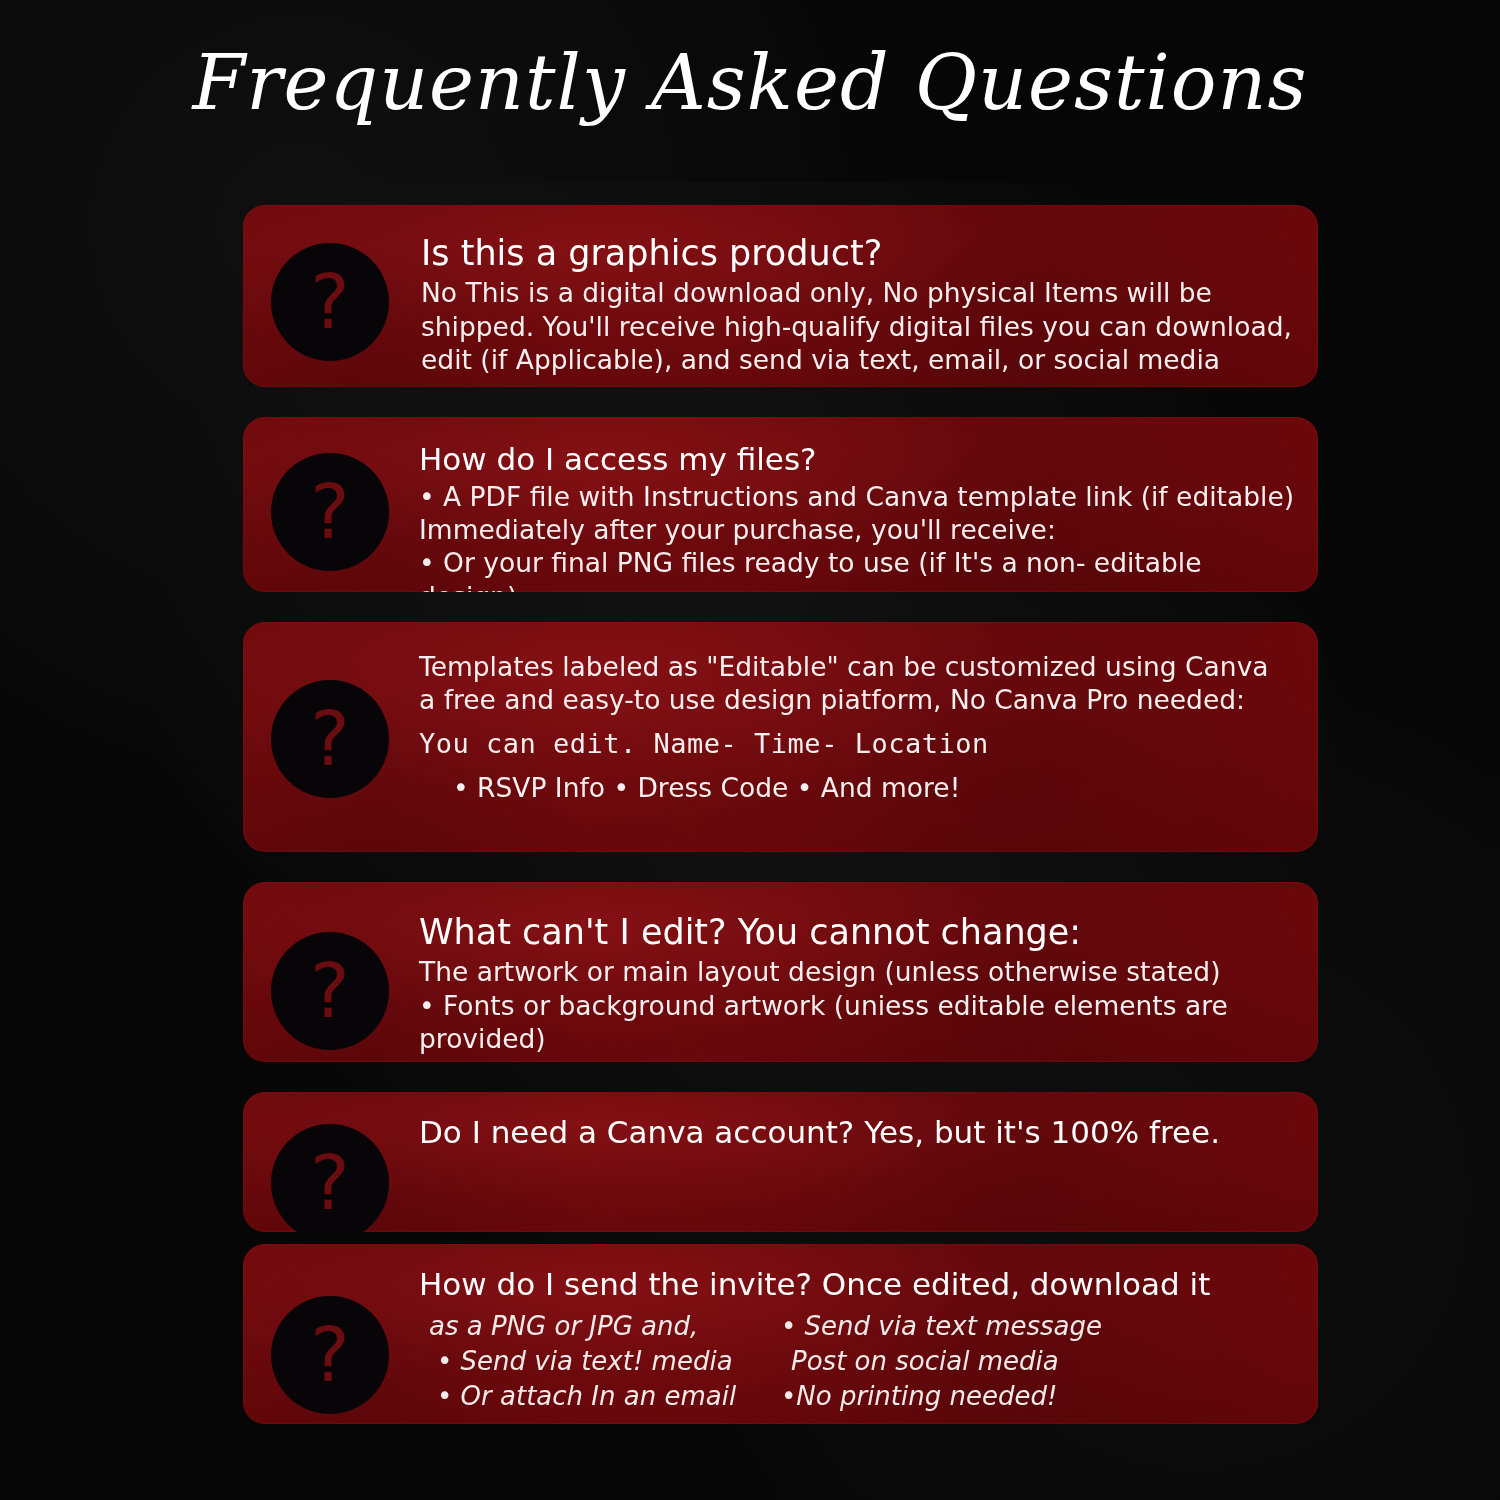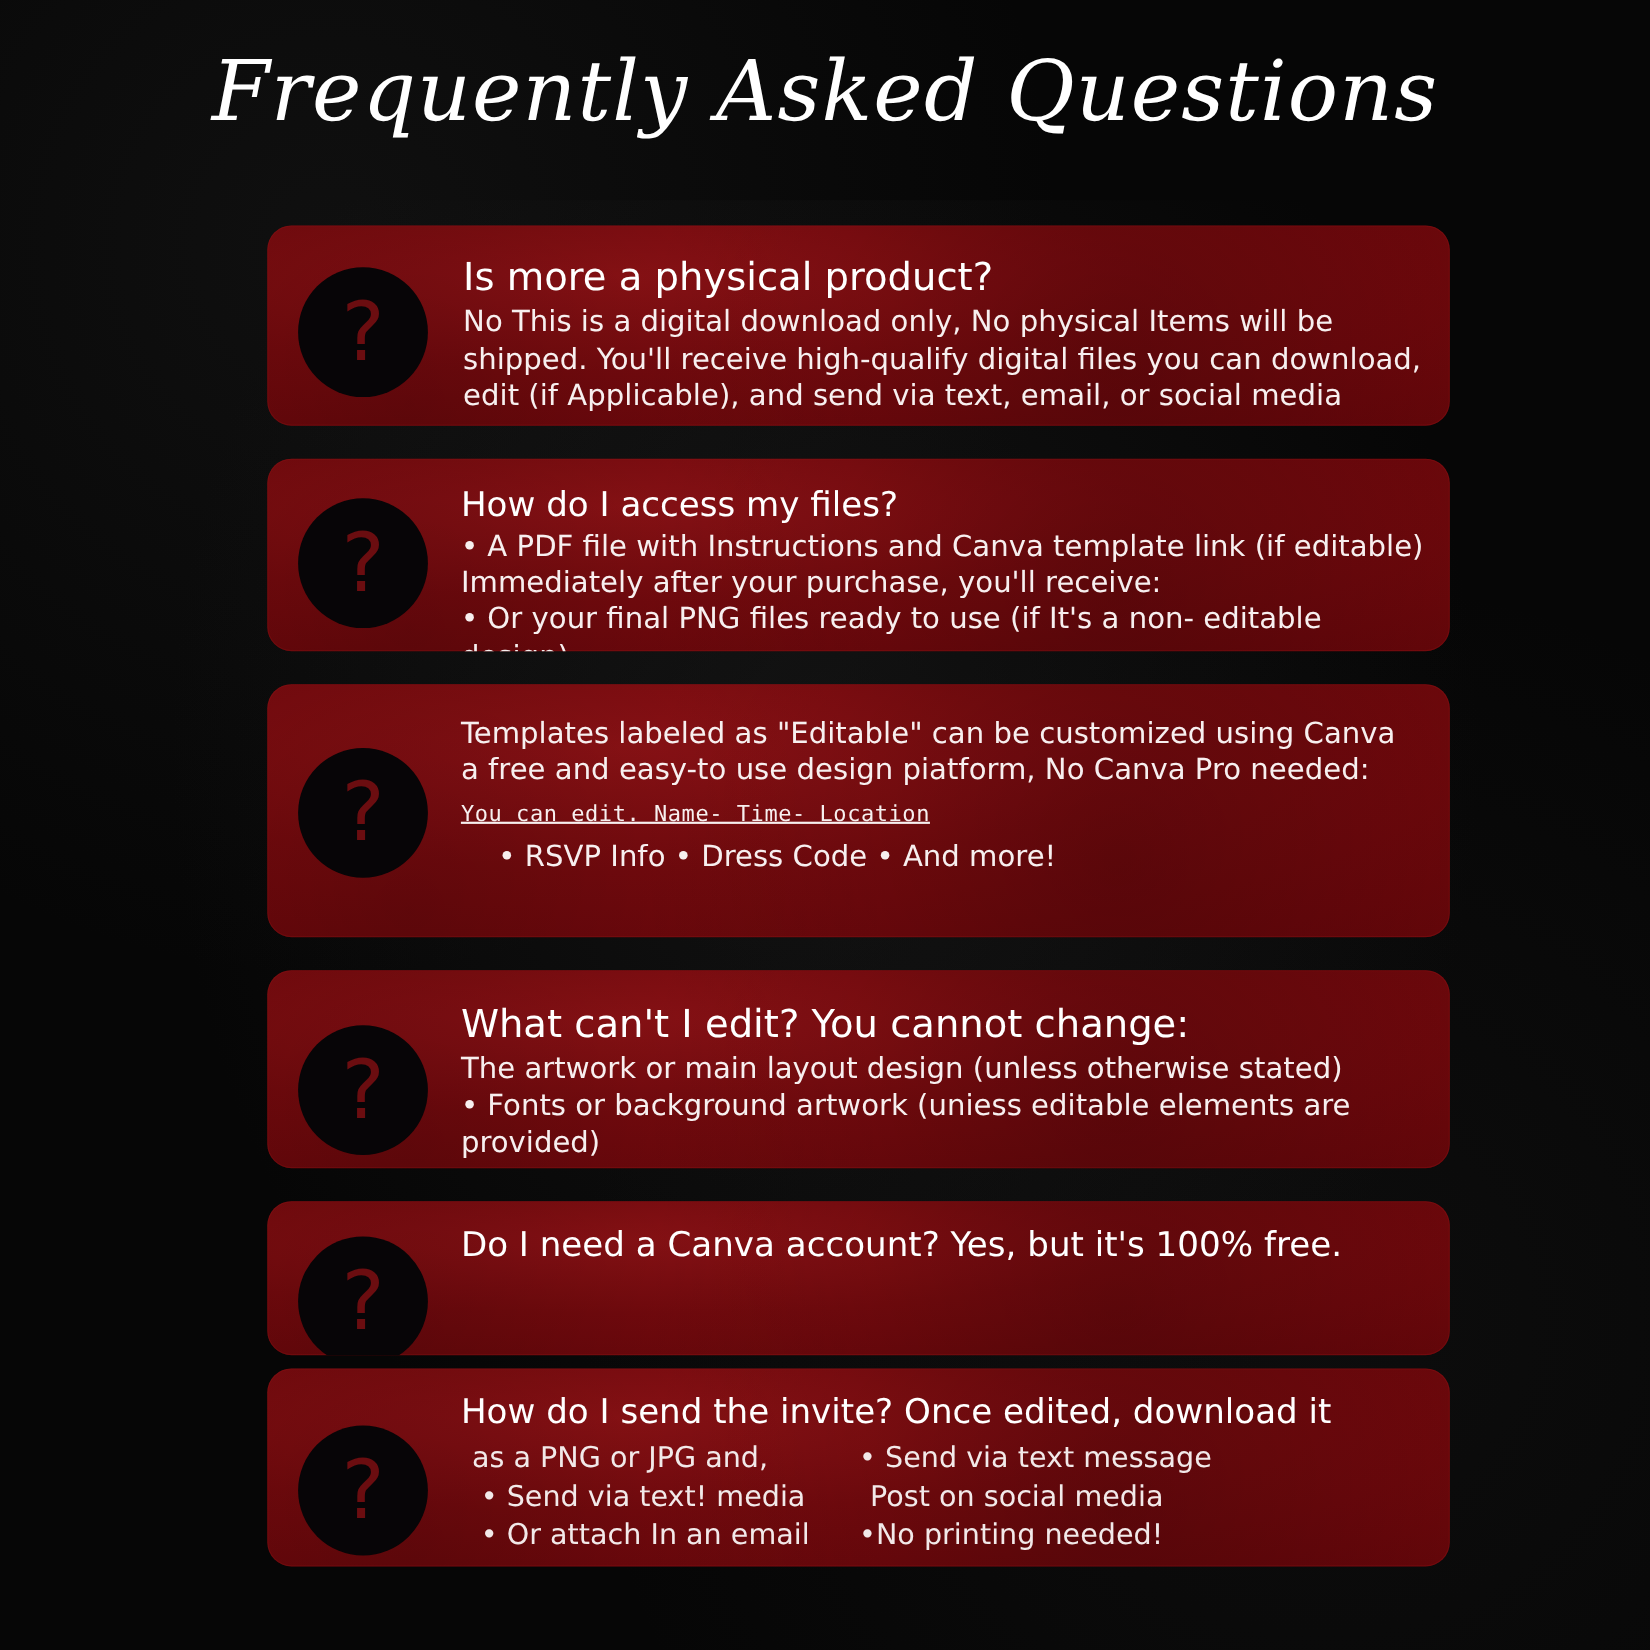--- a/index.html
+++ b/index.html
@@ -108,23 +108,22 @@
     font-weight: 400;
     font-size: 35px;
   }
   .a {
     font-size: 26.5px;
     line-height: 1.26;
     color: #f7efef;
   }
   .a.mono {
     font-family: "DejaVu Sans Mono", monospace;
-    font-size: 20px;
+    font-size: 27px;
     letter-spacing: 0.5px;
-    text-decoration: underline;
   }
 
   
   #card-1 { height: 182px; }
   #card-1 .card-inner { padding-top: 28px; }
   #card-1 .qmark { margin-top: 10px; }
   #card-1 .body { padding-left: 32px; }
 
   #card-2 { height: 175px; }
   #card-2 .card-inner { padding-top: 24px; }
@@ -145,41 +144,41 @@
   #card-6 { height: 180px; margin-bottom: 0; }
   #card-6 .card-inner { padding-top: 22px; }
   #card-6 .qmark { margin-top: 30px; }
 
   .two-col {
     display: flex;
     margin-top: 6px;
   }
   .col-l { flex: 0 0 340px; }
   .col-r { flex: 1 1 auto; padding-left: 22px; }
-  .bullet-line { font-size: 26px; line-height: 1.35; }
+  .bullet-line { font-size: 26px; line-height: 1.35; font-style: italic; }
   .indent-1 { padding-left: 18px; }
   .indent-2 { padding-left: 10px; }
   .center-ish { padding-left: 34px; }
   .sp-top-10 { margin-top: 10px; }
 </style>
 </head>
 <body>
 
 <div class="page">
   <div class="noise-panel"></div>
 
   <div class="title">Frequently Asked Questions</div>
 
   <div class="cards">
 
     <div class="card" id="card-1">
       <div class="card-inner">
         <div class="qmark">?</div>
         <div class="body">
-          <div class="q light">Is more a physical product?</div>
+          <div class="q light">Is this a graphics product?</div>
           <div class="a">No This is a digital download only, No physical Items will be</div>
           <div class="a">shipped. You'll receive high-qualify digital files you can download,</div>
           <div class="a">edit (if Applicable), and send via text, email, or social media</div>
         </div>
       </div>
     </div>
 
     <div class="card" id="card-2">
       <div class="card-inner">
         <div class="qmark">?</div>

